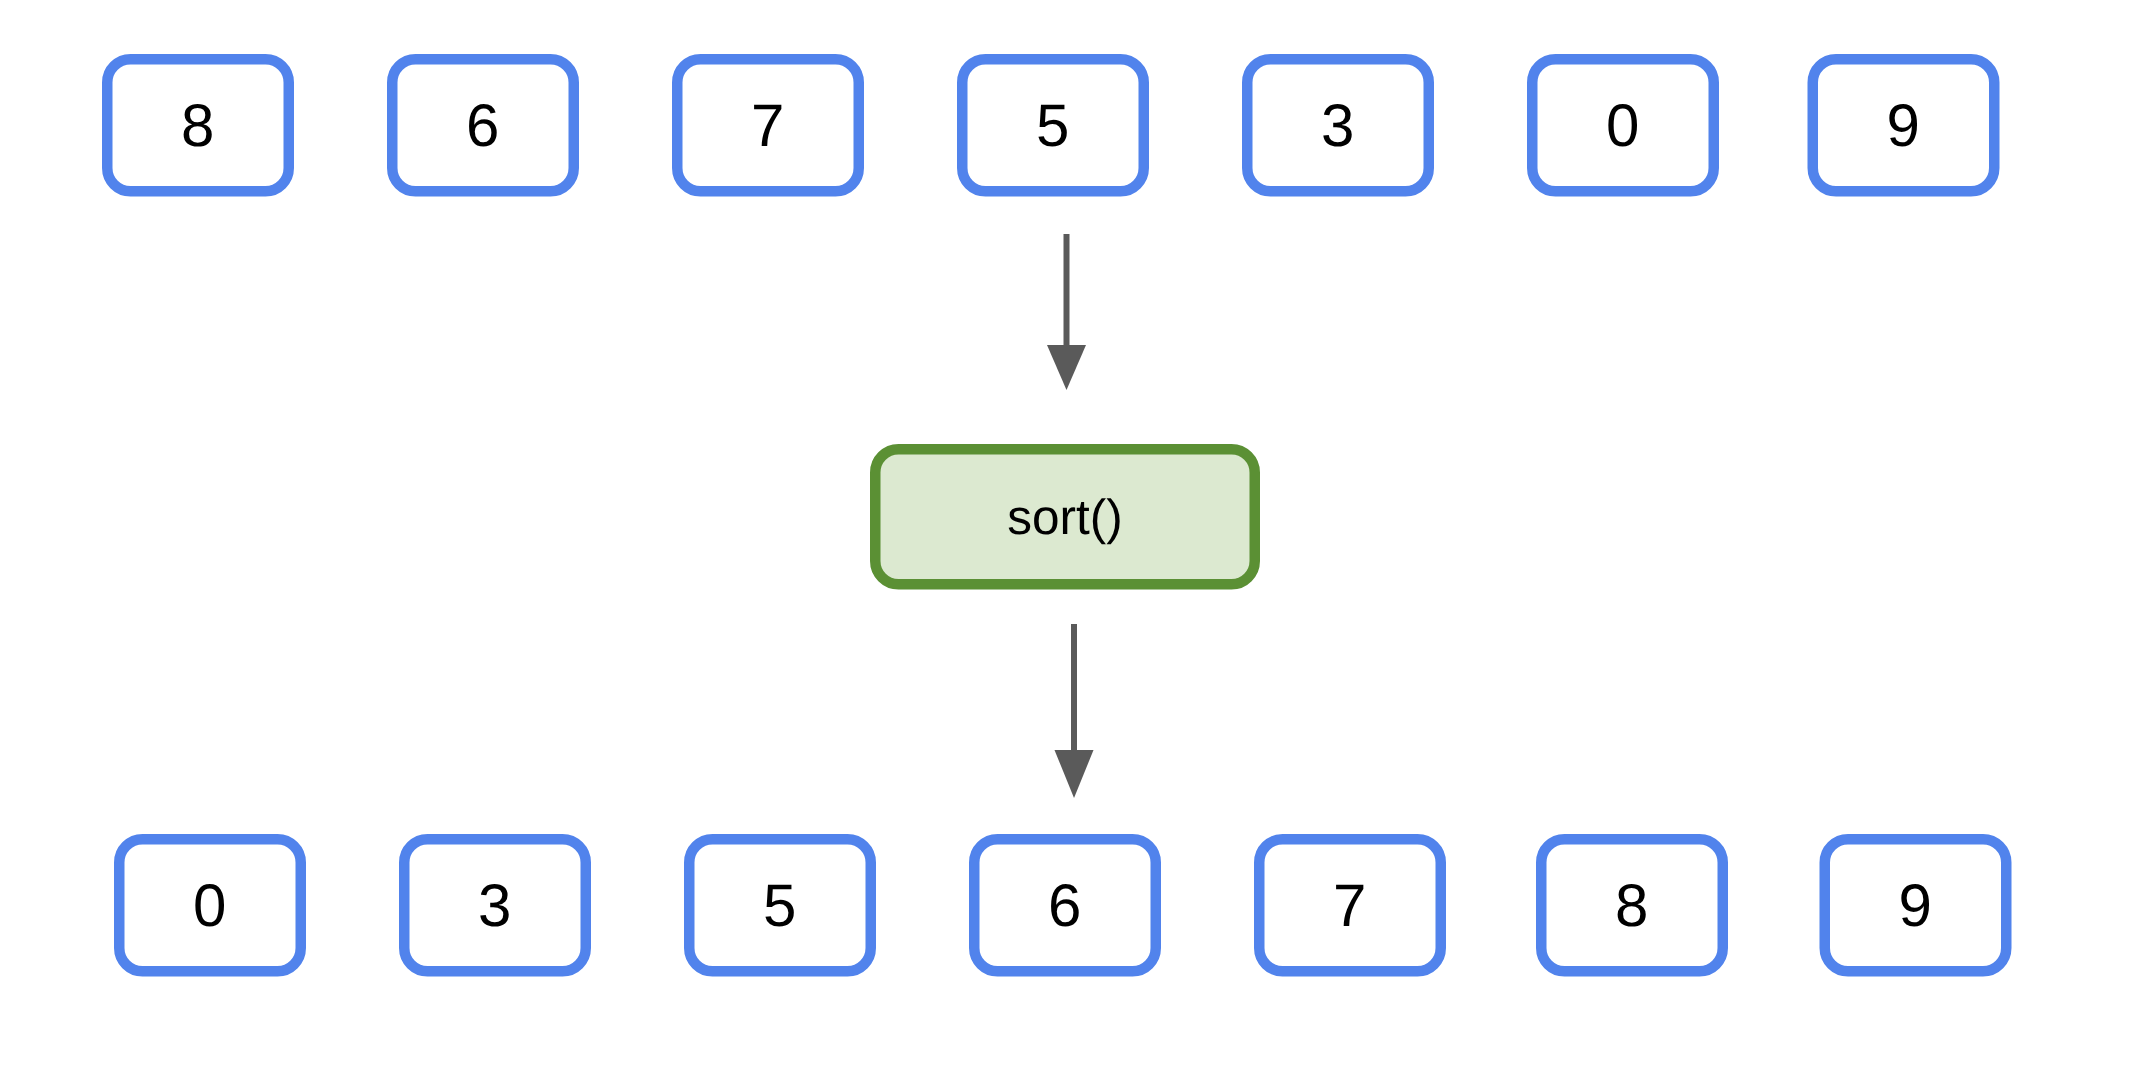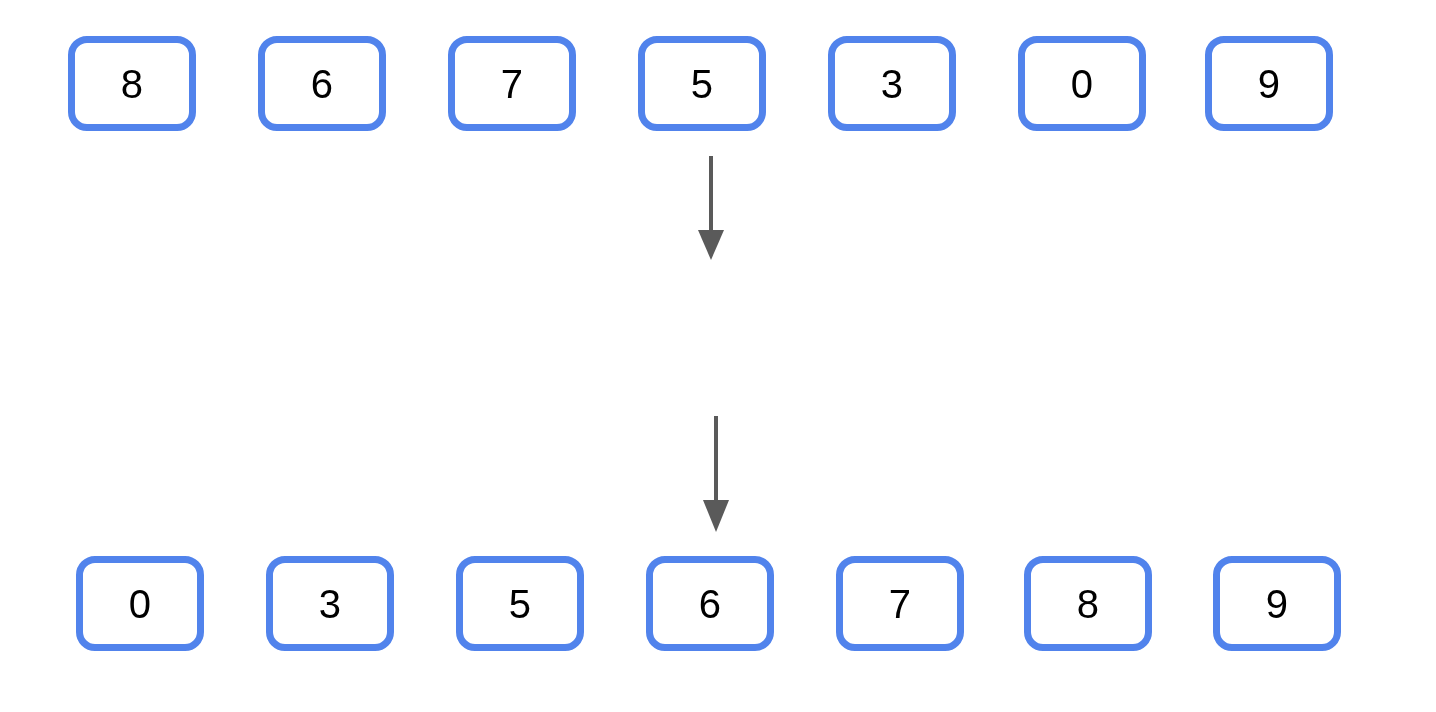--- a/index.html
+++ b/index.html
@@ -105,20 +105,23 @@
       <div class="cell" style="left: 1205px; top: 36px;">
         <span class="val">9</span>
       </div>
     </div>
 
   <svg class="arrow" id="arrow-top" width="40" height="120" viewBox="0 0 40 120" style="left:691px; top:150px;">
     <line x1="20" y1="6" x2="20" y2="82" stroke="#5a5a5a" stroke-width="4"></line>
     <polygon points="20,110 7,80 33,80" fill="#5a5a5a"></polygon>
   </svg>
 
+  <div class="op-box">
+    <span class="op-label">sort()</span>
+  </div>
 
   <svg class="arrow" id="arrow-bottom" width="40" height="130" viewBox="0 0 40 130" style="left:696px; top:410px;">
     <line x1="20" y1="6" x2="20" y2="92" stroke="#5a5a5a" stroke-width="4"></line>
     <polygon points="20,122 7,90 33,90" fill="#5a5a5a"></polygon>
   </svg>
 
   <div class="row" id="output-row">
       <div class="cell" style="left: 76px; top: 556px;">
         <span class="val">0</span>
       </div>

